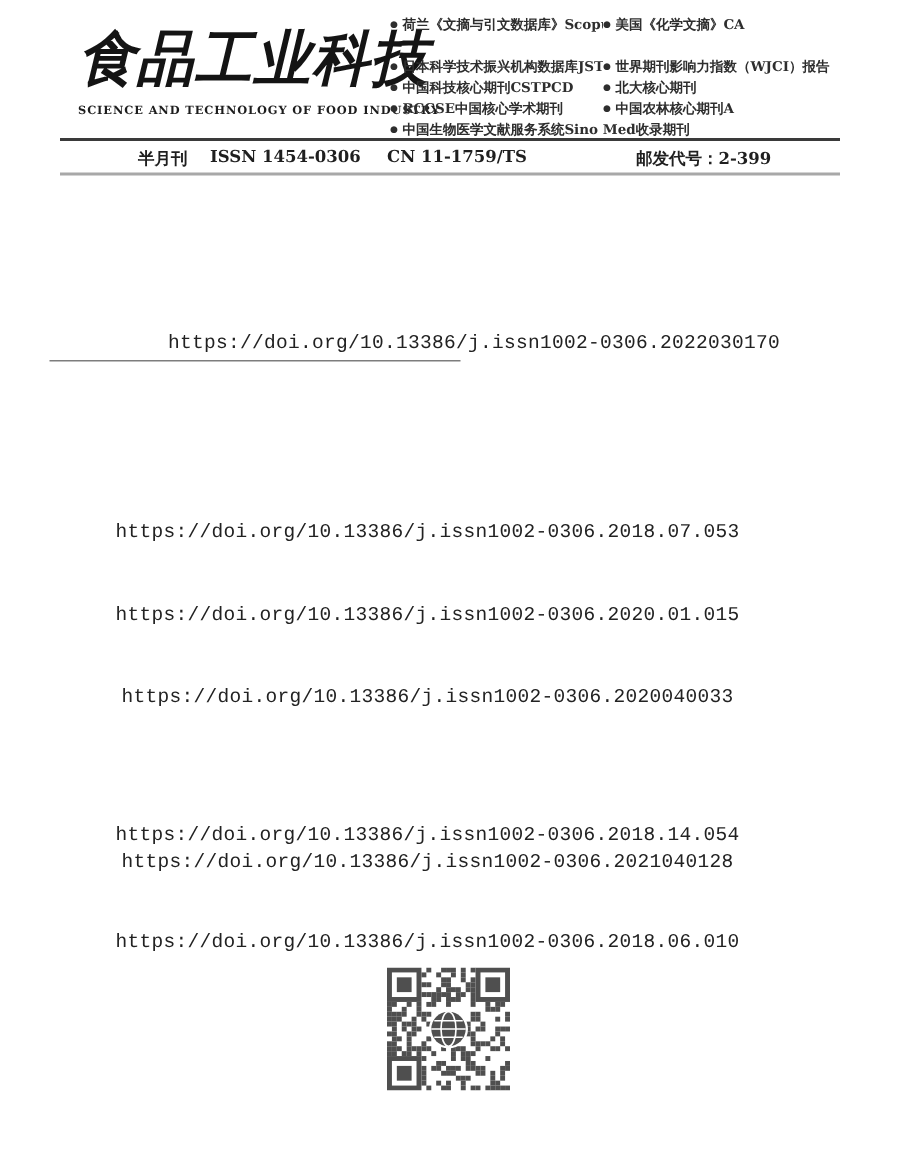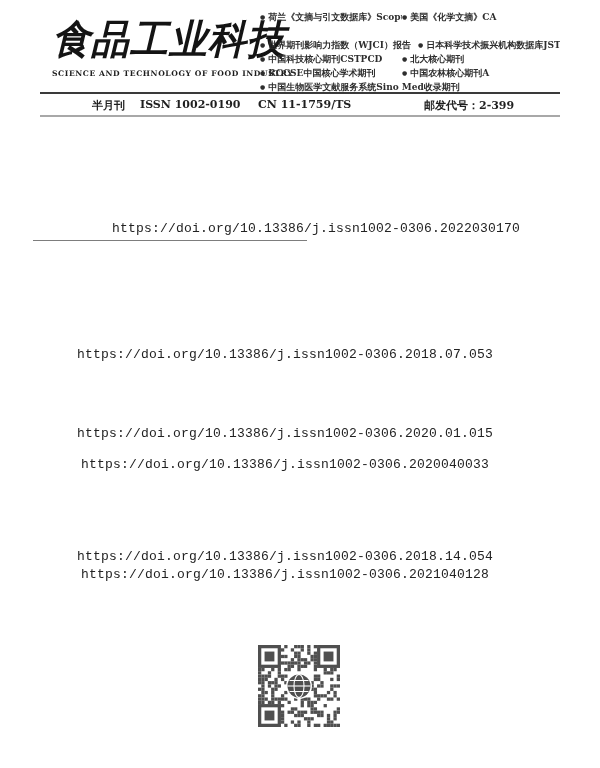--- a/index.html
+++ b/index.html
@@ -99,21 +99,21 @@
   }
   #doi-featured { left: 112px; top: 221px; }
   #doi-separator {
     position: absolute;
     left: 33px; top: 240px;
     width: 274px; height: 1px;
     background: #7d7d7d;
   }
   .doi-centered { left: 0; width: 570px; text-align: center; }
   #doi-0 { top: 347px; }
-  #doi-1 { top: 402px; margin-top: 24px; }
+  #doi-1 { top: 402px; }
   #doi-2 { top: 457px; }
   #doi-3 { top: 512px; margin-top: 37px; }
   #doi-4 { top: 567px; }
   #doi-5 { top: 620px; }
 
   
   #qr-wrap {
     position: absolute;
     left: 258px; top: 645px;
     width: 82px; height: 82px;
@@ -136,27 +136,27 @@
           <span>荷兰《文摘与引文数据库》Scopus</span>
         </div>
       <div class="idx-cell idx-right">
           <span class="bullet">●</span>
           <span>美国《化学文摘》CA</span>
         </div>
     </div>
     <div class="idx-row">
     </div>
     <div class="idx-row">
+      <div class="idx-cell idx-left">
+          <span class="bullet">●</span>
+          <span>日本科学技术振兴机构数据库JST</span>
+        </div>
       <div class="idx-cell idx-right">
           <span class="bullet">●</span>
           <span>世界期刊影响力指数（WJCI）报告</span>
-        </div>
-      <div class="idx-cell idx-left">
-          <span class="bullet">●</span>
-          <span>日本科学技术振兴机构数据库JST</span>
         </div>
     </div>
     <div class="idx-row">
       <div class="idx-cell idx-left">
           <span class="bullet">●</span>
           <span>中国科技核心期刊CSTPCD</span>
         </div>
       <div class="idx-cell idx-right">
           <span class="bullet">●</span>
           <span>北大核心期刊</span>
@@ -176,34 +176,35 @@
       <div class="idx-cell">
           <span class="bullet">●</span>
           <span>中国生物医学文献服务系统Sino Med收录期刊</span>
         </div>
     </div>
   </div>
 
   <div class="rule-dark" style="top:92px;"></div>
   <div id="info-bar">
     <span id="info-frequency">半月刊</span>
-    <span id="info-issn">ISSN 1002-0190</span>
+    <span id="info-issn">ISSN 1454-0306</span>
     <span id="info-cn">CN 11-1759/TS</span>
     <span id="info-postal">邮发代号：2-399</span>
   </div>
   <div class="rule-gray" style="top:115px;"></div>
 
   <a class="doi" id="doi-featured">https://doi.org/10.13386/j.issn1002-0306.2022030170</a>
   <div id="doi-separator"></div>
 
   <a class="doi doi-centered" id="doi-0">https://doi.org/10.13386/j.issn1002-0306.2018.07.053</a>
   <a class="doi doi-centered" id="doi-1">https://doi.org/10.13386/j.issn1002-0306.2020.01.015</a>
   <a class="doi doi-centered" id="doi-2">https://doi.org/10.13386/j.issn1002-0306.2020040033</a>
   <a class="doi doi-centered" id="doi-3">https://doi.org/10.13386/j.issn1002-0306.2018.14.054</a>
   <a class="doi doi-centered" id="doi-4">https://doi.org/10.13386/j.issn1002-0306.2021040128</a>
+  <a class="doi doi-centered" id="doi-5">https://doi.org/10.13386/j.issn1002-0306.2018.06.010</a>
 
   <div id="qr-wrap"><svg width="82" height="82" viewBox="0 0 82 82" xmlns="http://www.w3.org/2000/svg">
         <rect width="82" height="82" fill="#ffffff"></rect>
         <rect x="26.24" y="0.00" width="3.28" height="3.28" fill="#4f4f4f"></rect>
         <rect x="36.08" y="0.00" width="3.28" height="3.28" fill="#4f4f4f"></rect>
         <rect x="39.36" y="0.00" width="3.28" height="3.28" fill="#4f4f4f"></rect>
         <rect x="42.64" y="0.00" width="3.28" height="3.28" fill="#4f4f4f"></rect>
         <rect x="49.20" y="0.00" width="3.28" height="3.28" fill="#4f4f4f"></rect>
         <rect x="55.76" y="0.00" width="3.28" height="3.28" fill="#4f4f4f"></rect>
         <rect x="22.96" y="3.28" width="3.28" height="3.28" fill="#4f4f4f"></rect>

